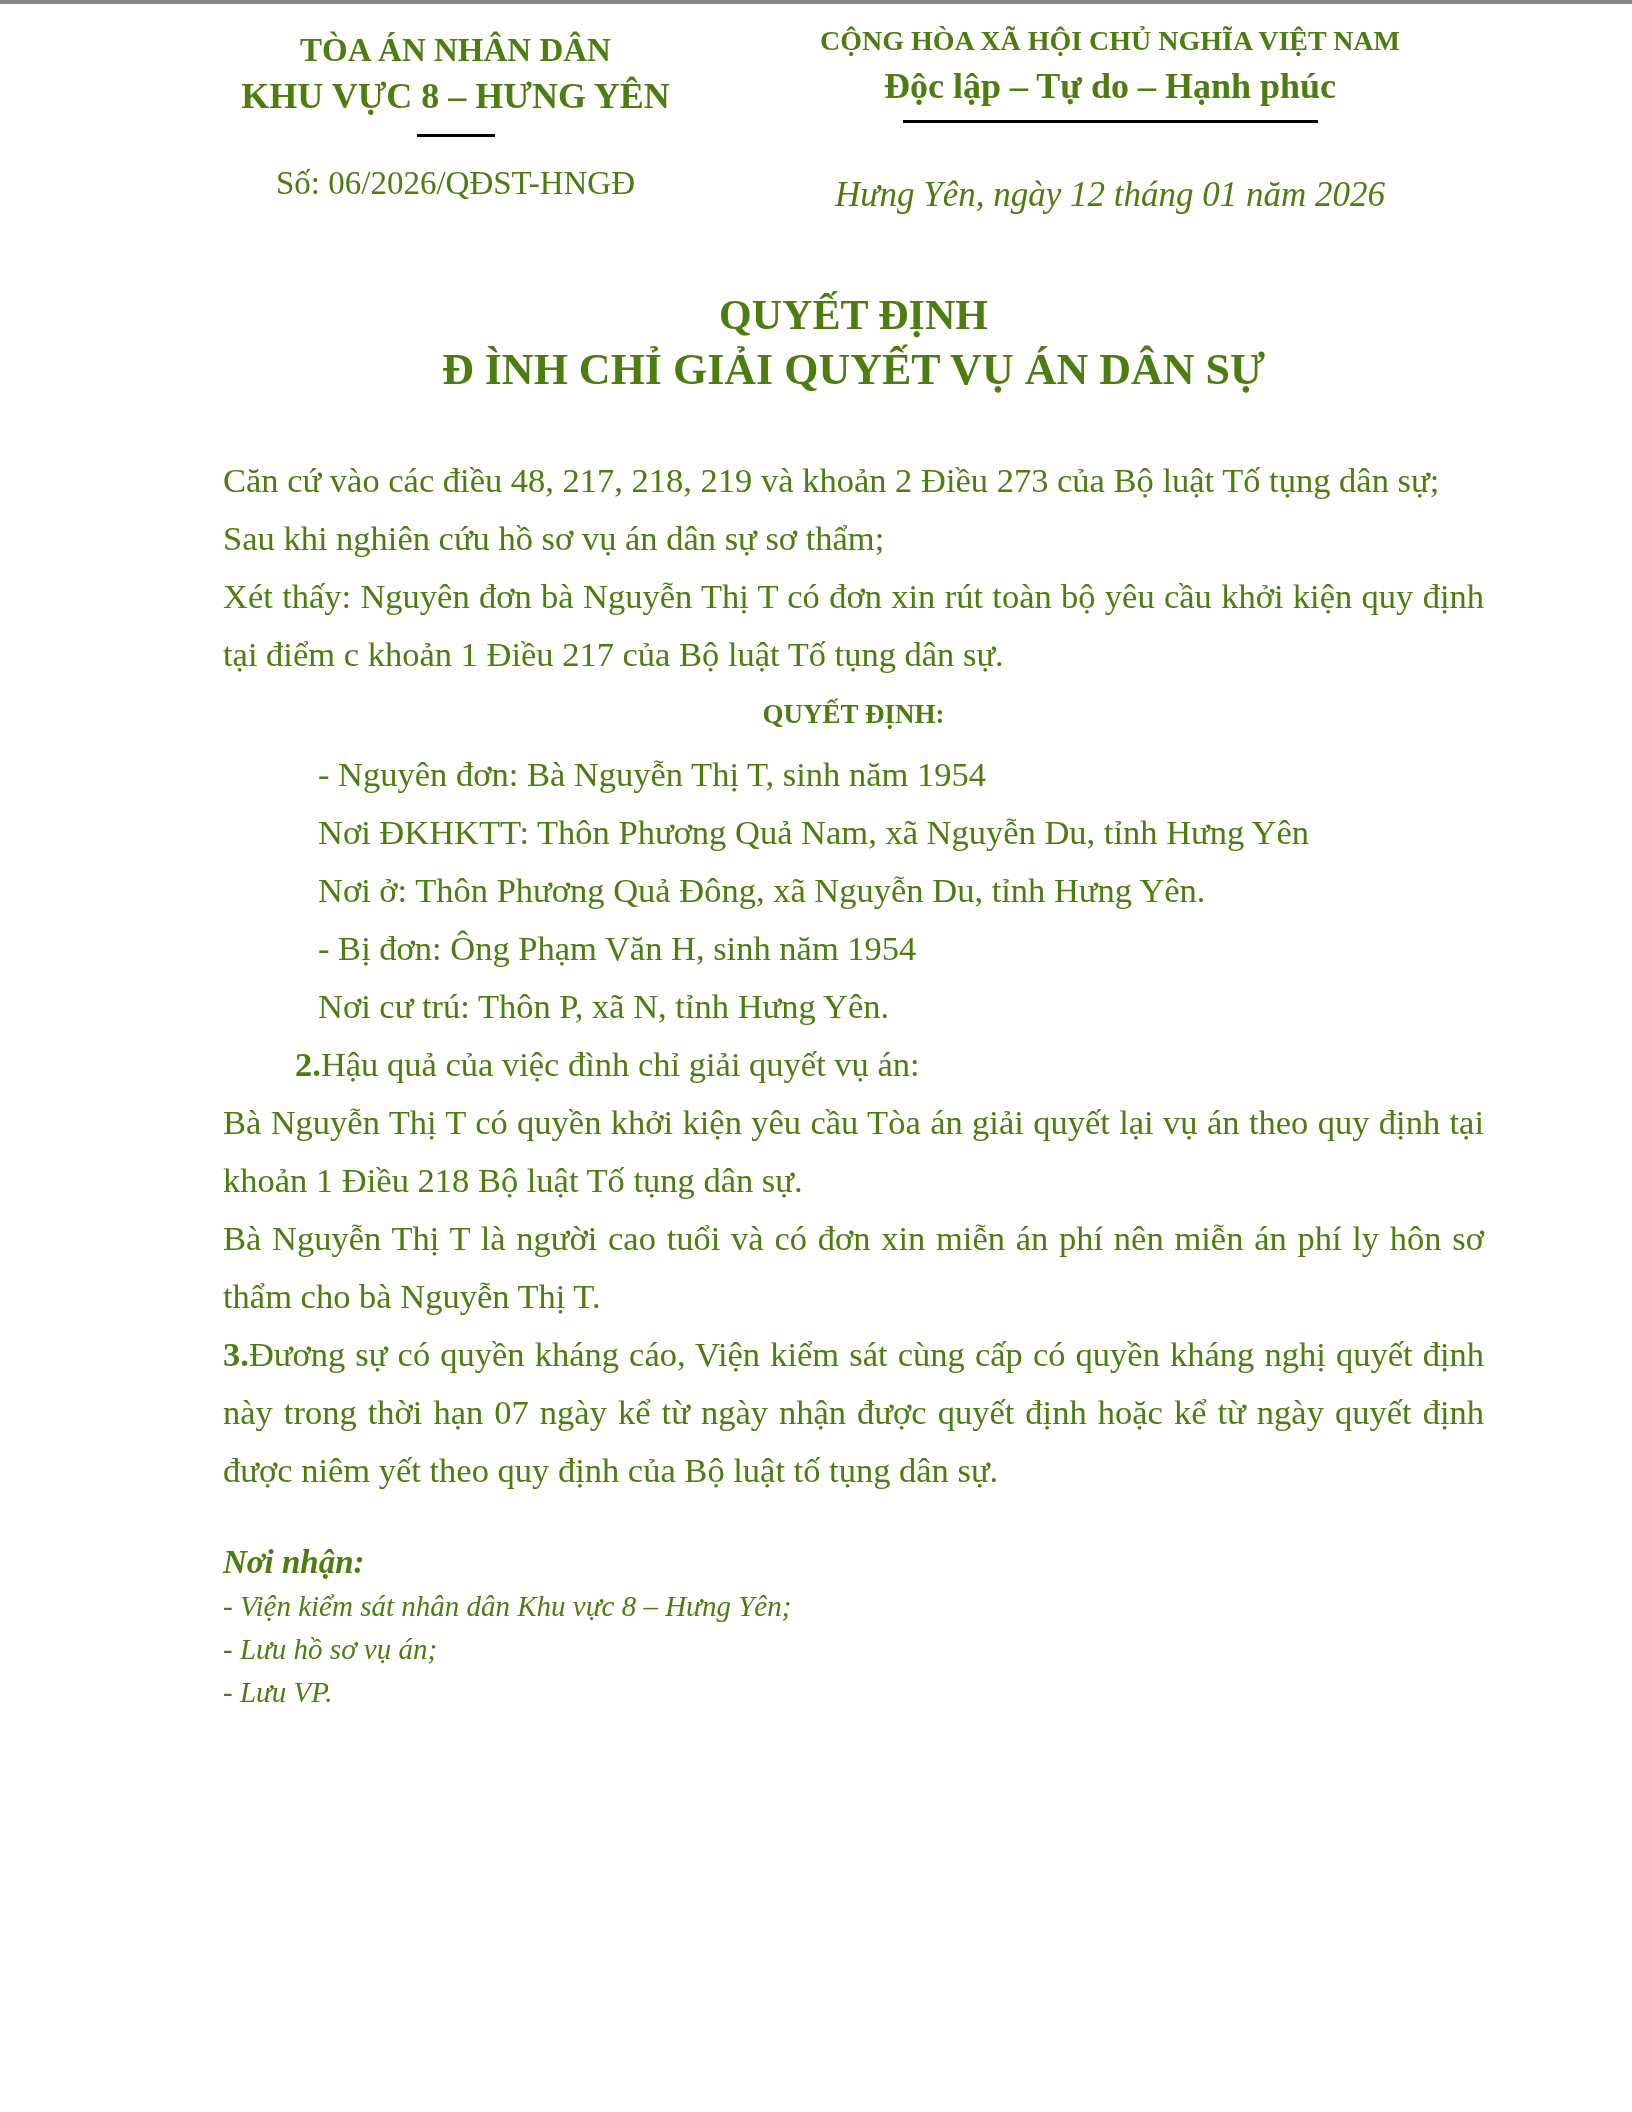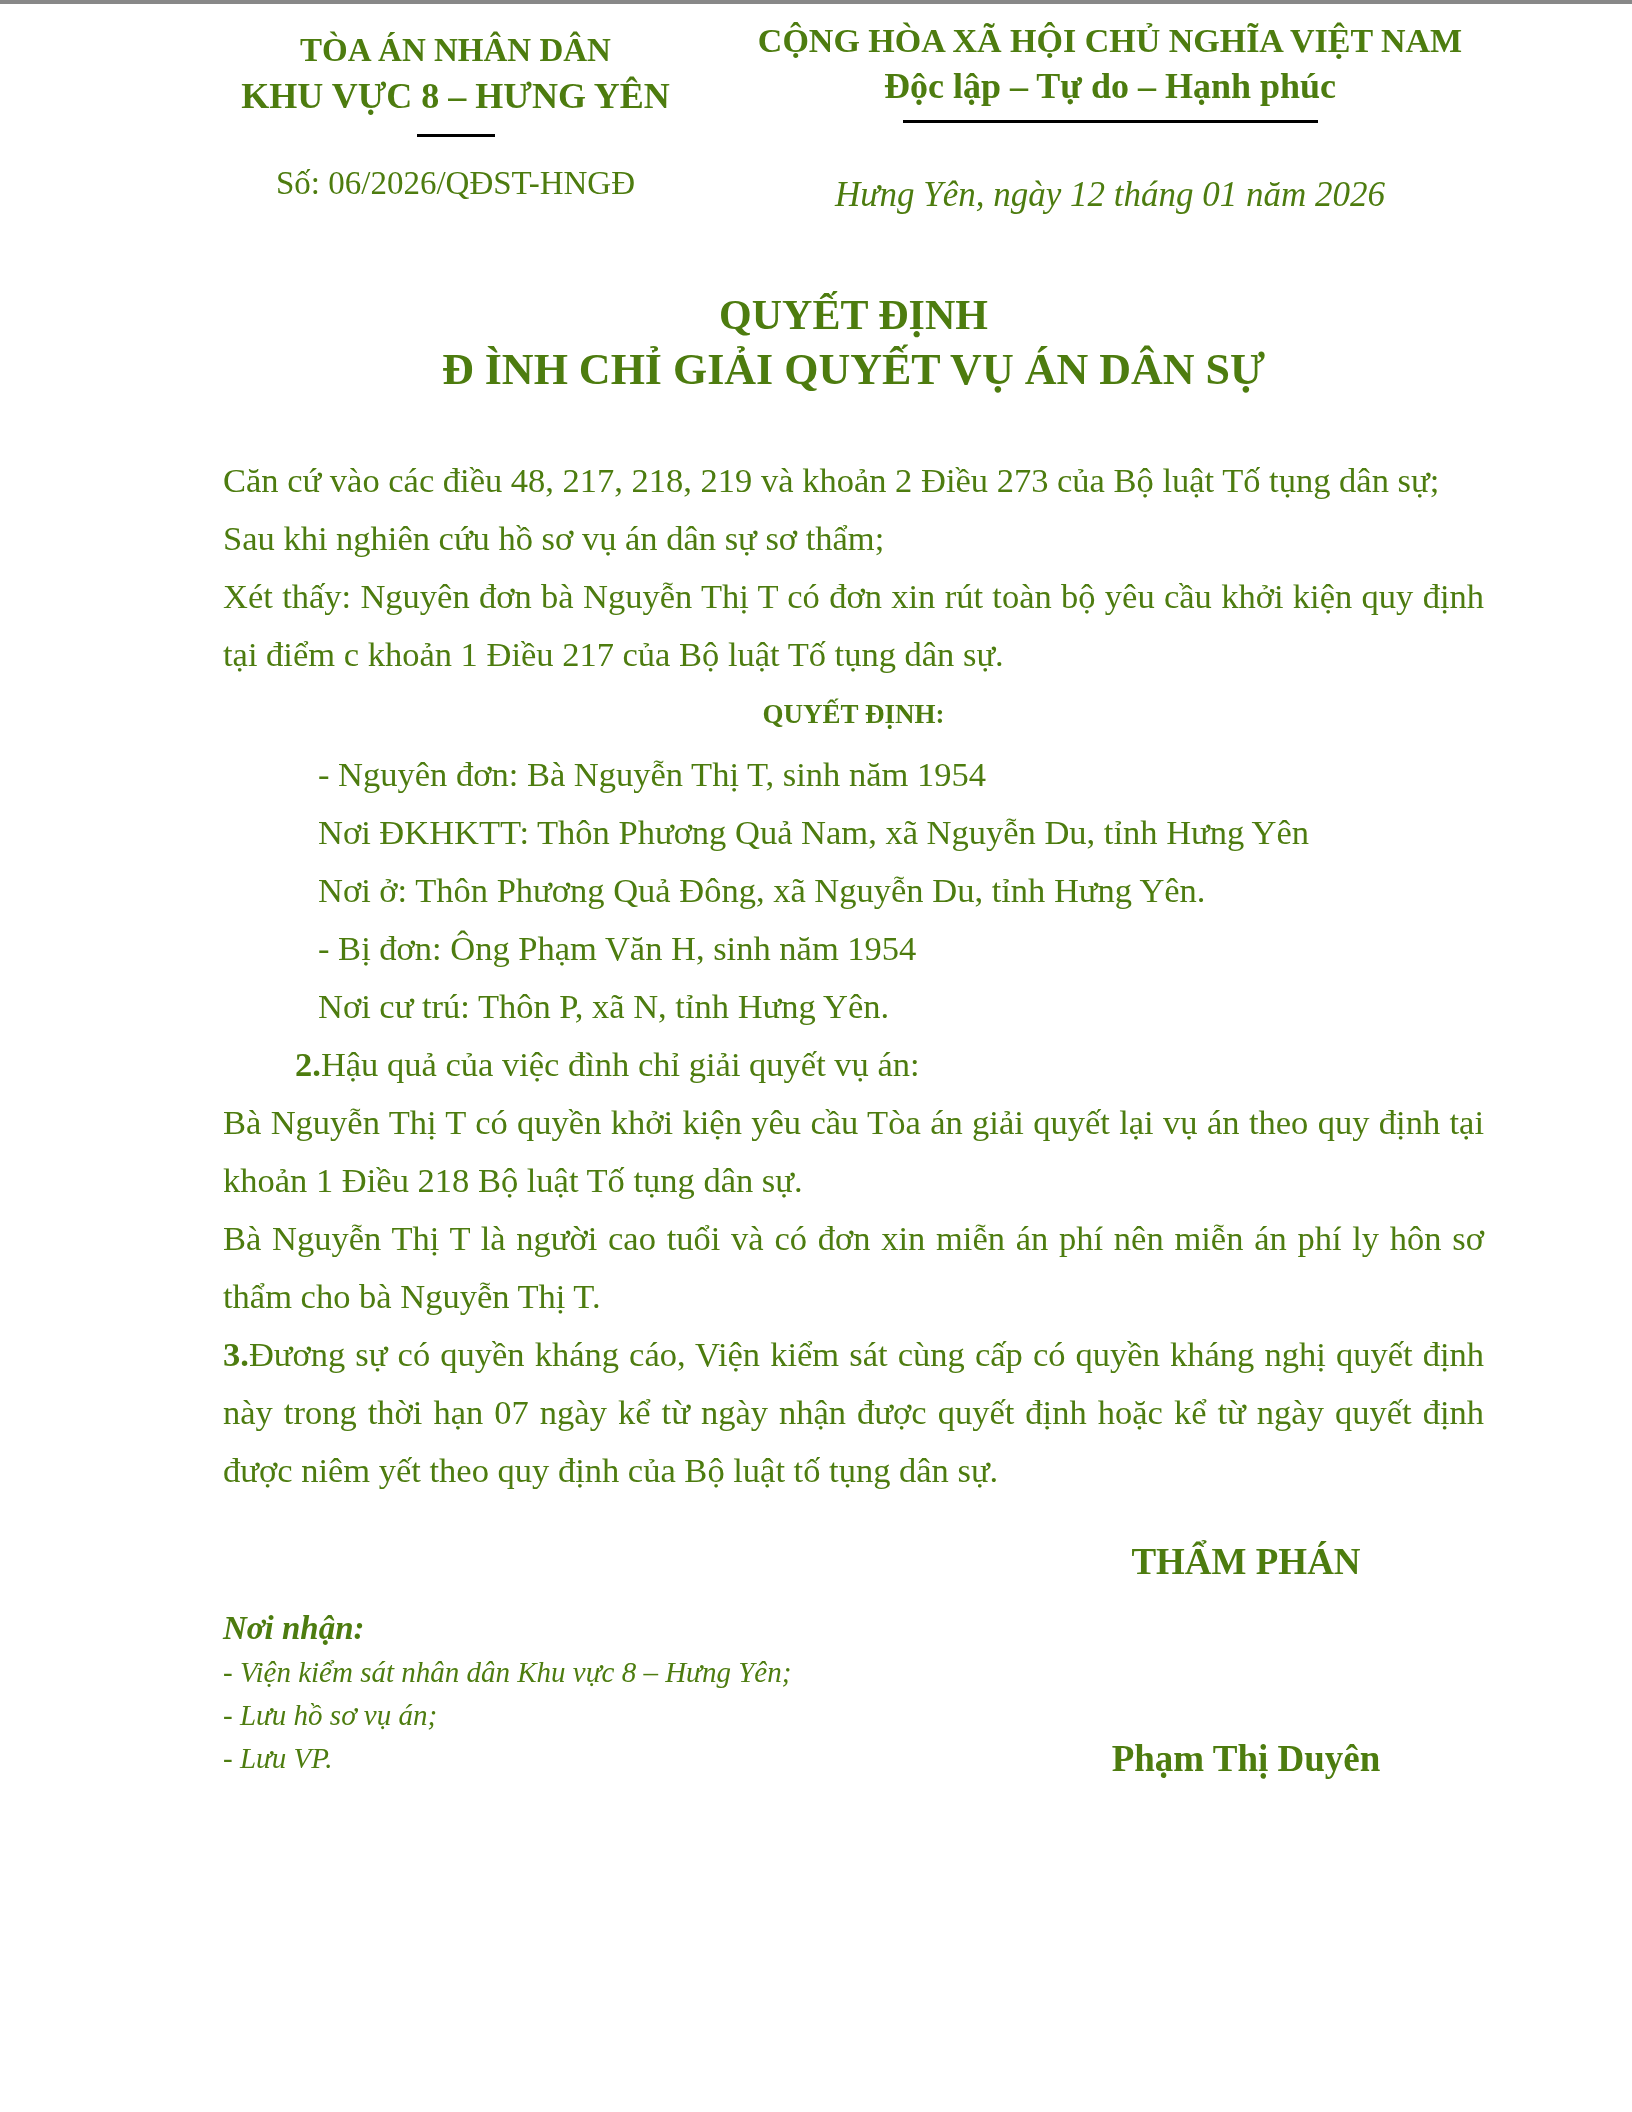--- a/index.html
+++ b/index.html
@@ -18,21 +18,21 @@
 
   
   .header { display: flex; justify-content: space-between; align-items: flex-start; }
   .header-left  { width: 465px; text-align: center; padding-top: 8px; }
   .header-right { width: 748px; text-align: center; }
   .court-line1    { font-size: 33px; font-weight: bold; line-height: 44px; }
   .court-line2    { font-size: 36px; font-weight: bold; line-height: 48px; }
   .rule-short { width: 78px;  border-top: 3px solid #000; margin: 14px auto 0 auto; }
   .rule-long  { width: 415px; border-top: 3px solid #000; margin: 10px auto 0 auto; }
   .doc-number { margin-top: 28px; font-size: 33px; }
-  .national-line1 { font-size: 34px; font-weight: bold; line-height: 42px; }
+  .national-line1 { font-size: 28px; font-weight: bold; line-height: 42px; }
   .national-line2 { font-size: 36px; font-weight: bold; line-height: 48px; }
   .dateline { margin-top: 52px; font-size: 35px; font-style: italic; }
 
   
   .title-block { margin-top: 74px; text-align: center; }
   .title-main { font-size: 42px; font-weight: bold; line-height: 52px; }
   .title-sub  { font-size: 44px; font-weight: bold; line-height: 50px; margin-top: 4px; }
 
   
   .body { margin-top: 56px; font-size: 34.5px; line-height: 58px; }
@@ -96,19 +96,15 @@
     <p><b class="num">3.</b><span>Đương sự có  quyền kháng cáo, Viện kiểm sát cùng cấp có quyền kháng nghị quyết định này trong thời hạn 07 ngày kể từ ngày nhận được quyết định hoặc kể từ ngày quyết định được niêm yết theo quy định của Bộ luật tố tụng dân sự.</span></p>
   </div>
 
   <div class="footer">
     <div class="recipients">
       <div class="recipients-label">Nơi nhận:</div>
       <div class="recipient-item">- Viện kiểm sát nhân dân Khu vực 8 – Hưng Yên;</div>
       <div class="recipient-item">- Lưu hồ sơ vụ án;</div>
       <div class="recipient-item">- Lưu VP.</div>
     </div>
-    <div class="signature">
-      <div class="sig-title">THẨM PHÁN</div>
-      <div class="sig-name">Phạm Thị Duyên</div>
-    </div>
   </div>
 
 </div>
 
 </body></html>

